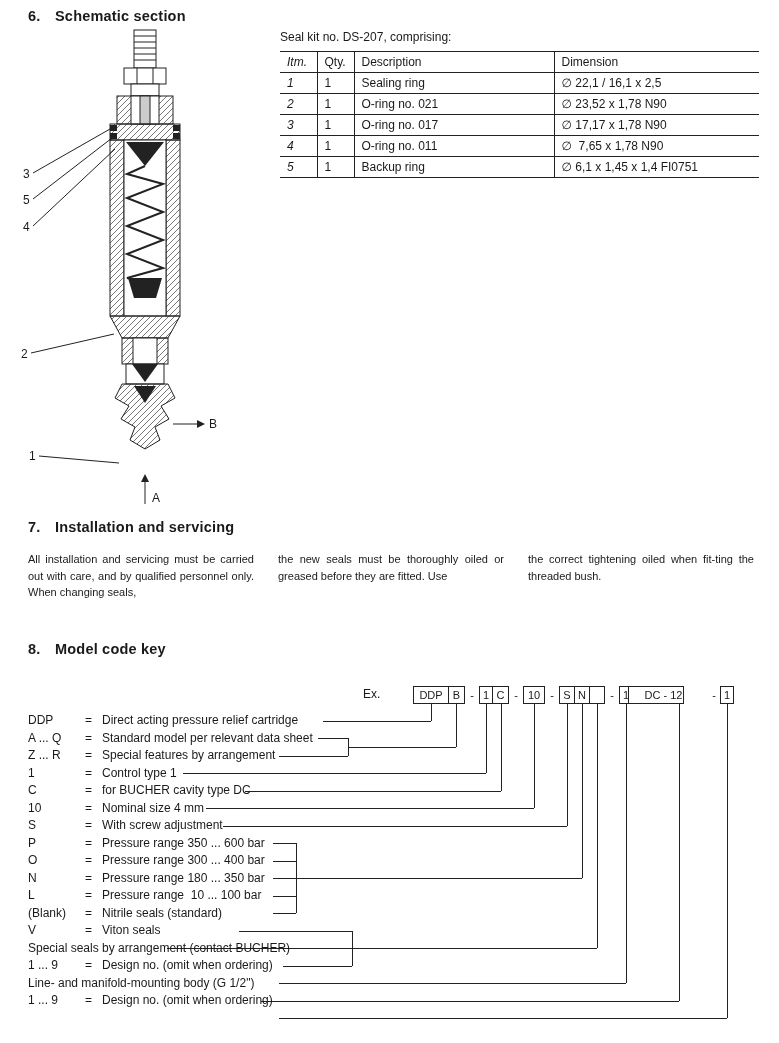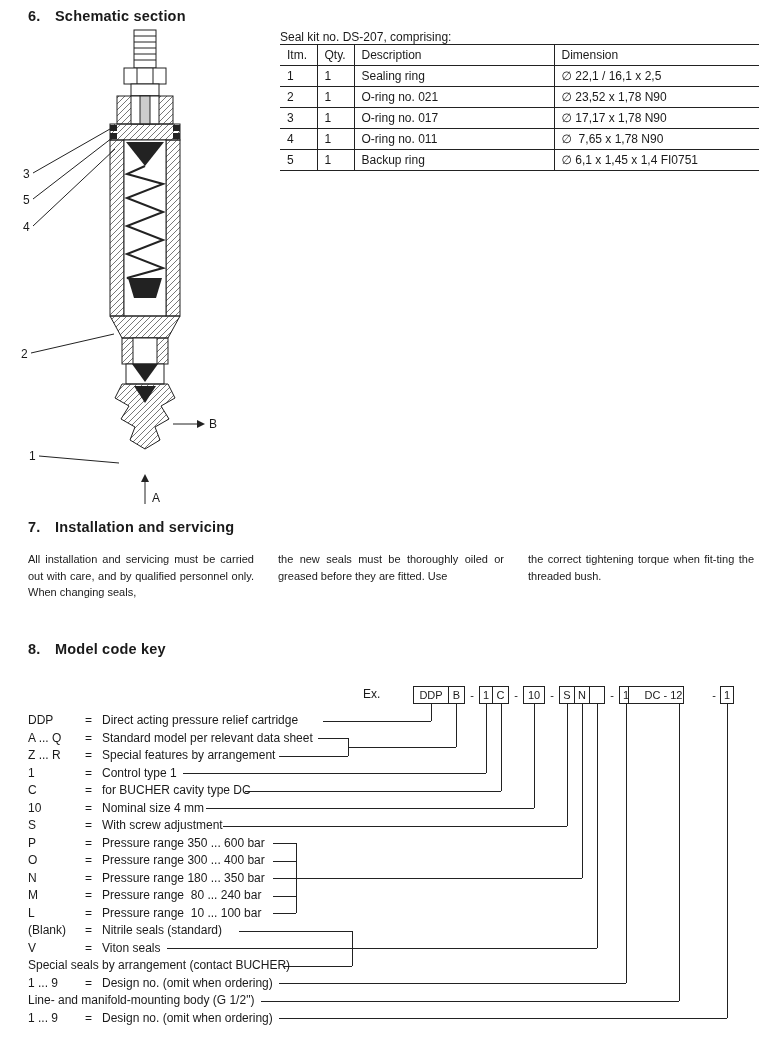--- a/index.html
+++ b/index.html
@@ -6,25 +6,25 @@
   html,body { background:#ffffff; }
   .page { position:relative; width:779px; height:1043px; background:#ffffff;
           font-family:"Liberation Sans", sans-serif; color:#1a1a1a; overflow:hidden; }
 
   .heading { position:absolute; display:flex; font-weight:bold; font-size:14.5px; letter-spacing:.2px; }
   .heading .num { width:27px; flex:none; }
 
   .schematic { position:absolute; left:15px; top:26px; }
 
   .sealkit { position:absolute; left:280px; top:30px; font-size:12px; }
-  .sealkit .caption { }
+  .sealkit .caption { margin-bottom:7px; }
   .sealkit table { border-collapse:collapse; }
   .sealkit th, .sealkit td { font-weight:normal; text-align:left; padding:3px 7px;
           border:1px solid #222; white-space:pre; font-size:12px; }
-  .sealkit th:first-child, .sealkit td:first-child { border-left:none; }
+  .sealkit th:first-child, .sealkit td:first-child { border-left:none;font-style:italic; }
   .sealkit th:last-child,  .sealkit td:last-child  { border-right:none; }
   .c-itm { width:37px; } .c-qty { width:37px; } .c-desc { width:200px; } .c-dim { width:205px; }
 
   .s7cols { position:absolute; left:28px; top:551px; display:flex; gap:24px; }
   .s7cols p { width:226px; font-size:11px; line-height:16.5px; text-align:justify; }
 
   .mck { position:absolute; left:0; top:682px; width:646px; height:361px; font-size:12px; }
   .mck-lines { position:absolute; left:0; top:0; }
   .mck .ex { position:absolute; left:363px; top:5px; }
   .cbox { position:absolute; top:4px; height:18px; line-height:16px; border:1px solid #222;
@@ -147,21 +147,21 @@
     </table>
   </div>
 
   <div class="heading" style="left:28px; top:519px;">
     <span class="num">7.</span>
     <span>Installation and servicing</span>
   </div>
   <div class="s7cols">
     <p>All installation and servicing must be carried out with care, and by qualified personnel only. When changing seals,</p>
     <p>the new seals must be thoroughly oiled or greased before they are fitted. Use</p>
-    <p>the correct tightening torque when fit-ting the threaded bush.</p>
+    <p>the correct tightening oiled when fit-ting the threaded bush.</p>
   </div>
 
   <div class="heading" style="left:28px; top:641px;">
     <span class="num">8.</span>
     <span>Model code key</span>
   </div>
 
   <div class="mck">
     <svg class="mck-lines" width="779" height="348" shape-rendering="crispEdges">
       <g stroke="#222" stroke-width="1" fill="none">
@@ -203,21 +203,20 @@
       <div class="mrow"><span class="code">DDP</span><span class="eq">=</span><span>Direct acting pressure relief cartridge</span></div>
       <div class="mrow"><span class="code">A ... Q</span><span class="eq">=</span><span>Standard model per relevant data sheet</span></div>
       <div class="mrow"><span class="code">Z ... R</span><span class="eq">=</span><span>Special features by arrangement</span></div>
       <div class="mrow"><span class="code">1</span><span class="eq">=</span><span>Control type 1</span></div>
       <div class="mrow"><span class="code">C</span><span class="eq">=</span><span>for BUCHER cavity type DC</span></div>
       <div class="mrow"><span class="code">10</span><span class="eq">=</span><span>Nominal size 4 mm</span></div>
       <div class="mrow"><span class="code">S</span><span class="eq">=</span><span>With screw adjustment</span></div>
       <div class="mrow"><span class="code">P</span><span class="eq">=</span><span>Pressure range 350 ... 600 bar</span></div>
       <div class="mrow"><span class="code">O</span><span class="eq">=</span><span>Pressure range 300 ... 400 bar</span></div>
       <div class="mrow"><span class="code">N</span><span class="eq">=</span><span>Pressure range 180 ... 350 bar</span></div>
-      <div class="mrow"><span class="code">M</span><span class="eq">=</span><span>Pressure range  80 ... 240 bar</span></div>
       <div class="mrow"><span class="code">L</span><span class="eq">=</span><span>Pressure range  10 ... 100 bar</span></div>
       <div class="mrow"><span class="code">(Blank)</span><span class="eq">=</span><span>Nitrile seals (standard)</span></div>
       <div class="mrow"><span class="code">V</span><span class="eq">=</span><span>Viton seals</span></div>
       <div class="mrow"><span>Special seals by arrangement (contact BUCHER)</span></div>
       <div class="mrow"><span class="code">1 ... 9</span><span class="eq">=</span><span>Design no. (omit when ordering)</span></div>
       <div class="mrow"><span>Line- and manifold-mounting body (G 1/2")</span></div>
       <div class="mrow"><span class="code">1 ... 9</span><span class="eq">=</span><span>Design no. (omit when ordering)</span></div>
     </div>
   </div>
 

